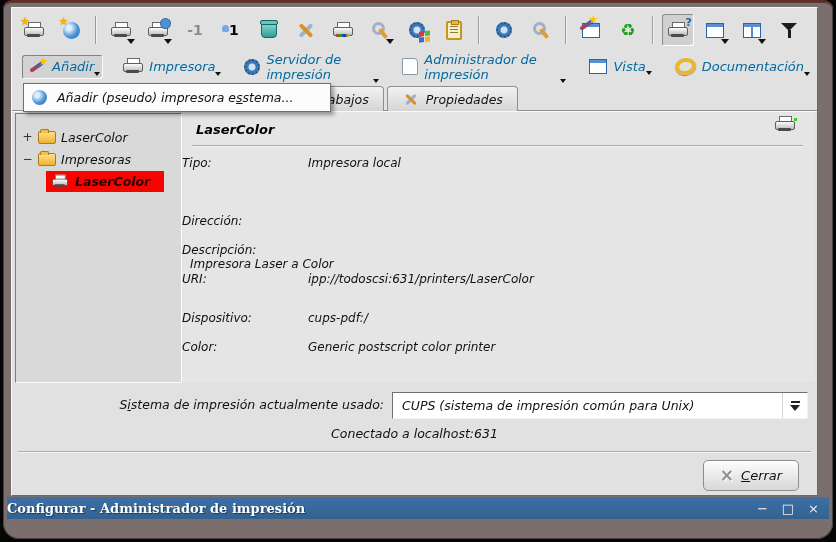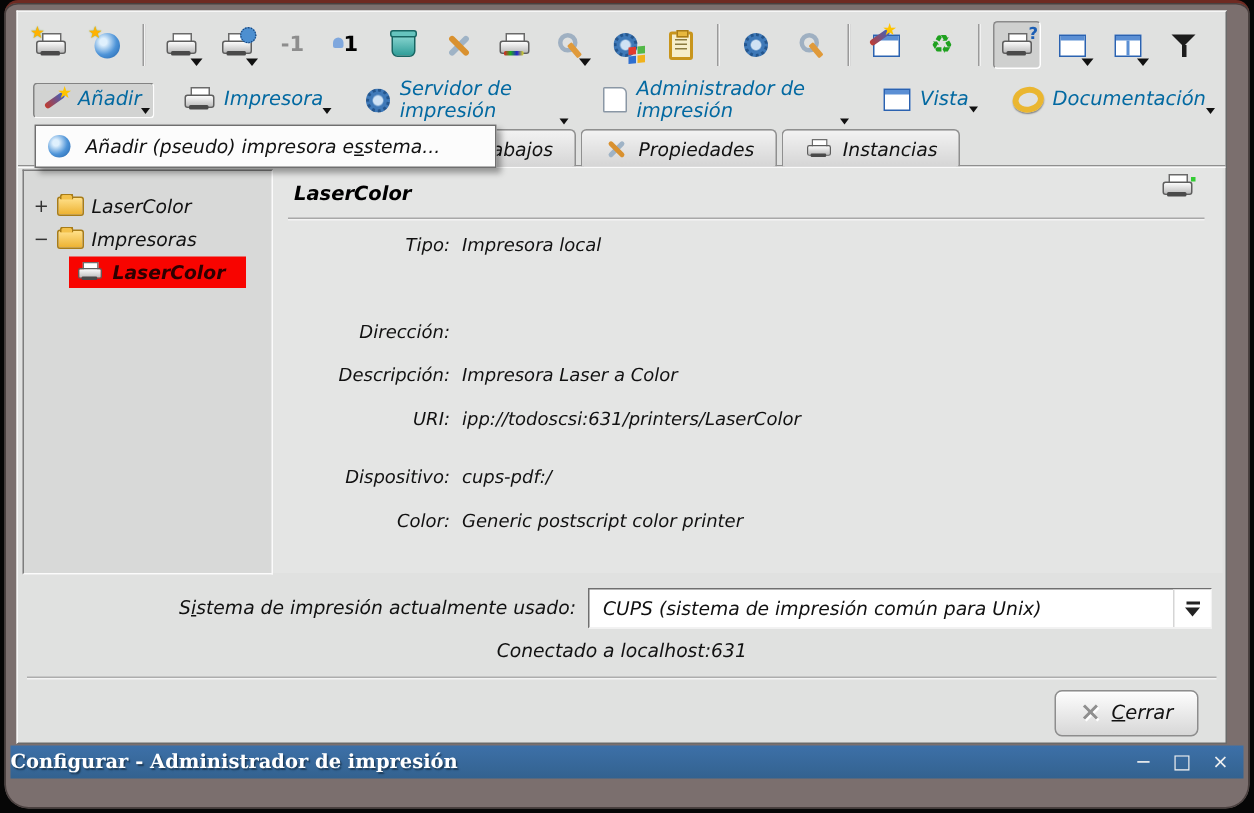--- a/index.html
+++ b/index.html
@@ -91,21 +91,21 @@
   .trow .t{font-size:12.5px;}
   .trow.indent{padding-left:30px;}
   .sel{display:flex;align-items:center;gap:5px;background:#f80400;padding:2px 14px 2px 4px;}
   .sel .t{font-weight:bold;color:#2d0000;}
   .panel{position:absolute;left:170px;top:0;right:2px;height:270px;background:#e4e5e4;}
   .ptitle{position:absolute;left:14px;top:10px;font-weight:bold;font-style:italic;font-size:13px;}
   .pprint{position:absolute;right:20px;top:4px;}
   .pdot{position:absolute;right:-2px;top:2px;width:3px;height:3px;background:#3c3;}
   .phr{position:absolute;left:10px;right:12px;top:33px;border-top:1px solid #a8a8a8;border-bottom:1px solid #f4f4f4;}
   .prow{position:absolute;left:0;display:flex;}
-  .prow .lab{width:118px;text-align:right;flex:none;}
+  .prow .lab{width:118px;text-align:left;flex:none;}
   .prow .val{margin-left:8px;}
   
   .sysrow{position:absolute;left:0;top:384px;right:0;height:26px;}
   .syslab{position:absolute;left:0;width:372px;top:5px;text-align:right;font-size:12.5px;}
   .combo{position:absolute;left:380px;top:0;width:414px;height:25px;background:#fff;
     border-top:1px solid #6f6f6f;border-left:1px solid #6f6f6f;border-bottom:1px solid #f2f2f2;border-right:1px solid #f2f2f2;
     display:flex;align-items:center;}
   .combo .val{padding-left:9px;font-size:12.5px;}
   .combo .btn{position:absolute;right:0;top:0;bottom:0;width:24px;border-left:1px solid #d5d5d5;
     display:flex;flex-direction:column;align-items:center;justify-content:center;gap:2px;background:#fff;}
@@ -306,28 +306,20 @@
         <div class="tab">
           <span class="t">Trabajos</span>
         </div>
         <div class="tab">
           <span class="ic ic-tools" style="transform:scale(.8);">
               <b class="t1"></b>
               <b class="t2"></b>
             </span>
           <span class="t">Propiedades</span>
         </div>
-        <div class="tab">
-          <span class="ic icp" style="transform:scale(.8);">
-              <b class="pp"></b>
-              <b class="pb"></b>
-              <b class="ps"></b>
-            </span>
-          <span class="t">Instancias</span>
-        </div>
       </div>
     </div>
 
     <div class="main">
       <div class="tree">
         <div style="height:12px;"></div>
         <div class="trow">
           <span class="exp">+</span>
           <span class="ic ic-folder"></span>
           <span class="t">LaserColor</span>
@@ -357,21 +349,21 @@
         <div class="phr"></div>
 
         <div class="prow t" style="top:44px;">
           <span class="lab">Tipo:</span>
           <span class="val">Impresora local</span>
         </div>
         <div class="prow t" style="top:102px;">
           <span class="lab">Dirección:</span>
           <span class="val"></span>
         </div>
-        <div class="prow t" style="top:131px;">
+        <div class="prow t" style="top:131px;flex-direction:column;">
           <span class="lab">Descripción:</span>
           <span class="val">Impresora Laser a Color</span>
         </div>
         <div class="prow t" style="top:160px;">
           <span class="lab">URI:</span>
           <span class="val">ipp://todoscsi:631/printers/LaserColor</span>
         </div>
         <div class="prow t" style="top:199px;">
           <span class="lab">Dispositivo:</span>
           <span class="val">cups-pdf:/</span>

